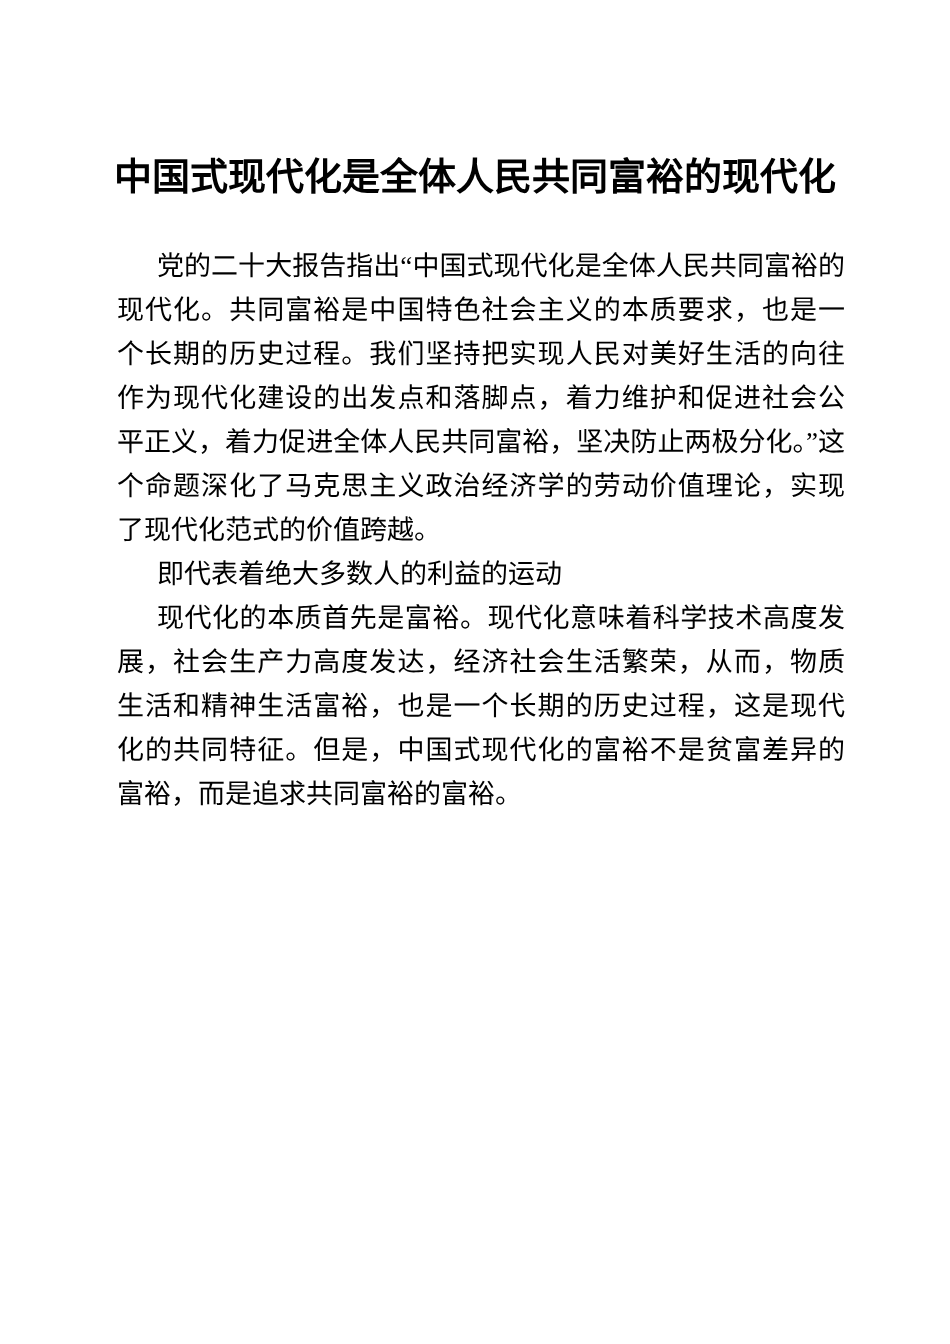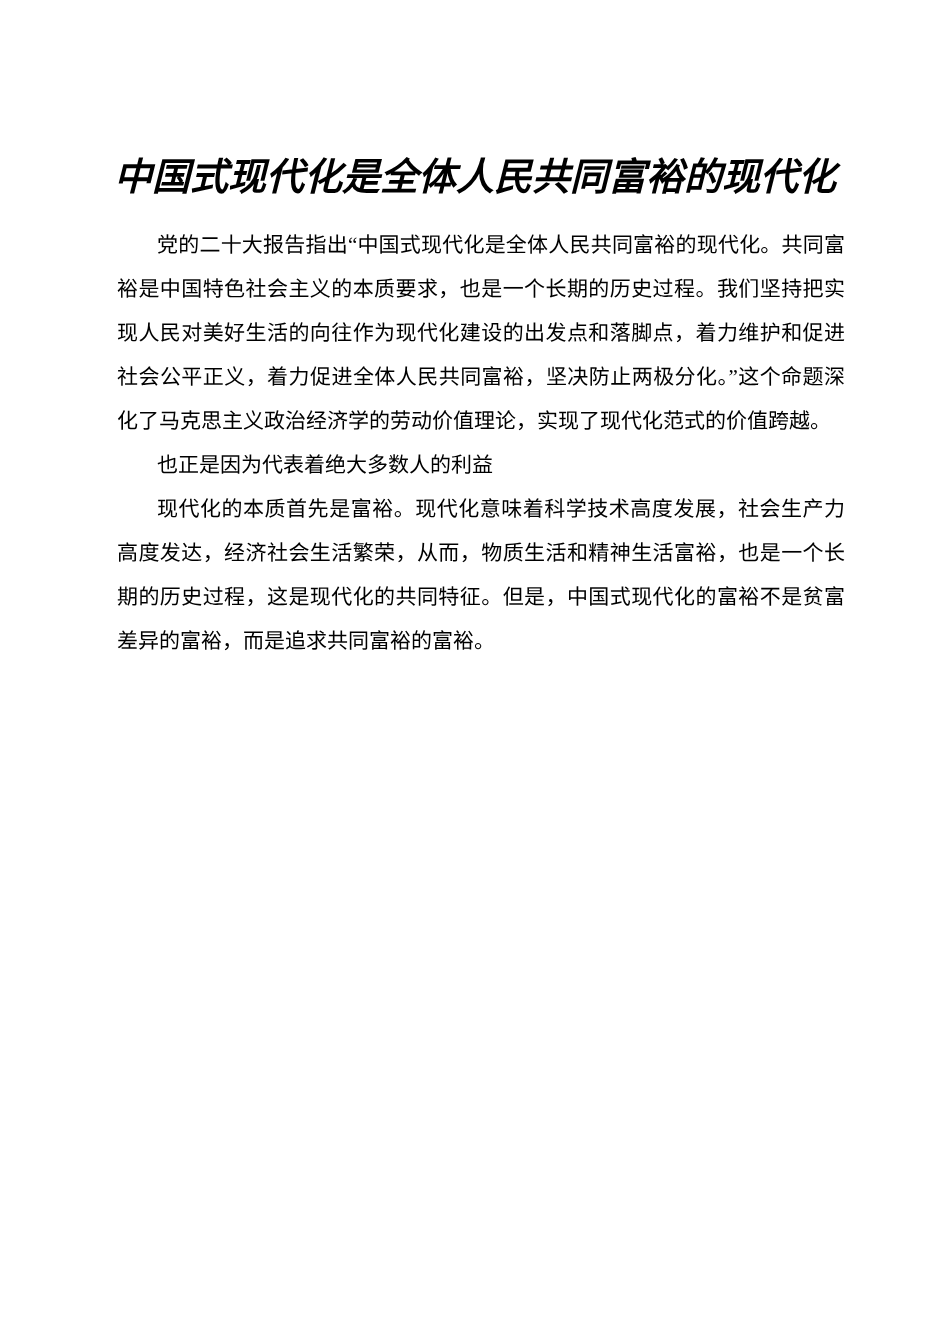--- a/index.html
+++ b/index.html
@@ -20,45 +20,44 @@
     position: absolute;
     top: 126px;
     left: 111px;
     width: 728px;
     text-align: center;
     font-size: 38px;
     font-weight: bold;
     line-height: 52px;
     letter-spacing: 0px;
     white-space: nowrap;
-    font-style: italic;
   }
   .doc-body {
     position: absolute;
-    top: 223px;
+    top: 244px;
     left: 117px;
     width: 728px;
-    font-size: 21px;
+    font-size: 27px;
     line-height: 44px;
     text-align: justify;
     text-justify: inter-ideograph;
   }
   .doc-body p {
     margin: 0;
     padding: 0;
     text-indent: 40px;
     word-break: break-all;
   }
 </style>
 </head>
 <body>
 
 <div class="page">
 
   <h1 class="doc-title">中国式现代化是全体人民共同富裕的现代化</h1>
 
   <div class="doc-body">
     <p>党的二十大报告指出“中国式现代化是全体人民共同富裕的现代化。共同富裕是中国特色社会主义的本质要求，也是一个长期的历史过程。我们坚持把实现人民对美好生活的向往作为现代化建设的出发点和落脚点，着力维护和促进社会公平正义，着力促进全体人民共同富裕，坚决防止两极分化。”这个命题深化了马克思主义政治经济学的劳动价值理论，实现了现代化范式的价值跨越。</p>
-    <p>也正是因为代表着绝大多数人的利益</p>
+    <p>即代表着绝大多数人的利益的运动</p>
     <p>现代化的本质首先是富裕。现代化意味着科学技术高度发展，社会生产力高度发达，经济社会生活繁荣，从而，物质生活和精神生活富裕，也是一个长期的历史过程，这是现代化的共同特征。但是，中国式现代化的富裕不是贫富差异的富裕，而是追求共同富裕的富裕。</p>
   </div>
 
 </div>
 
 </body></html>

